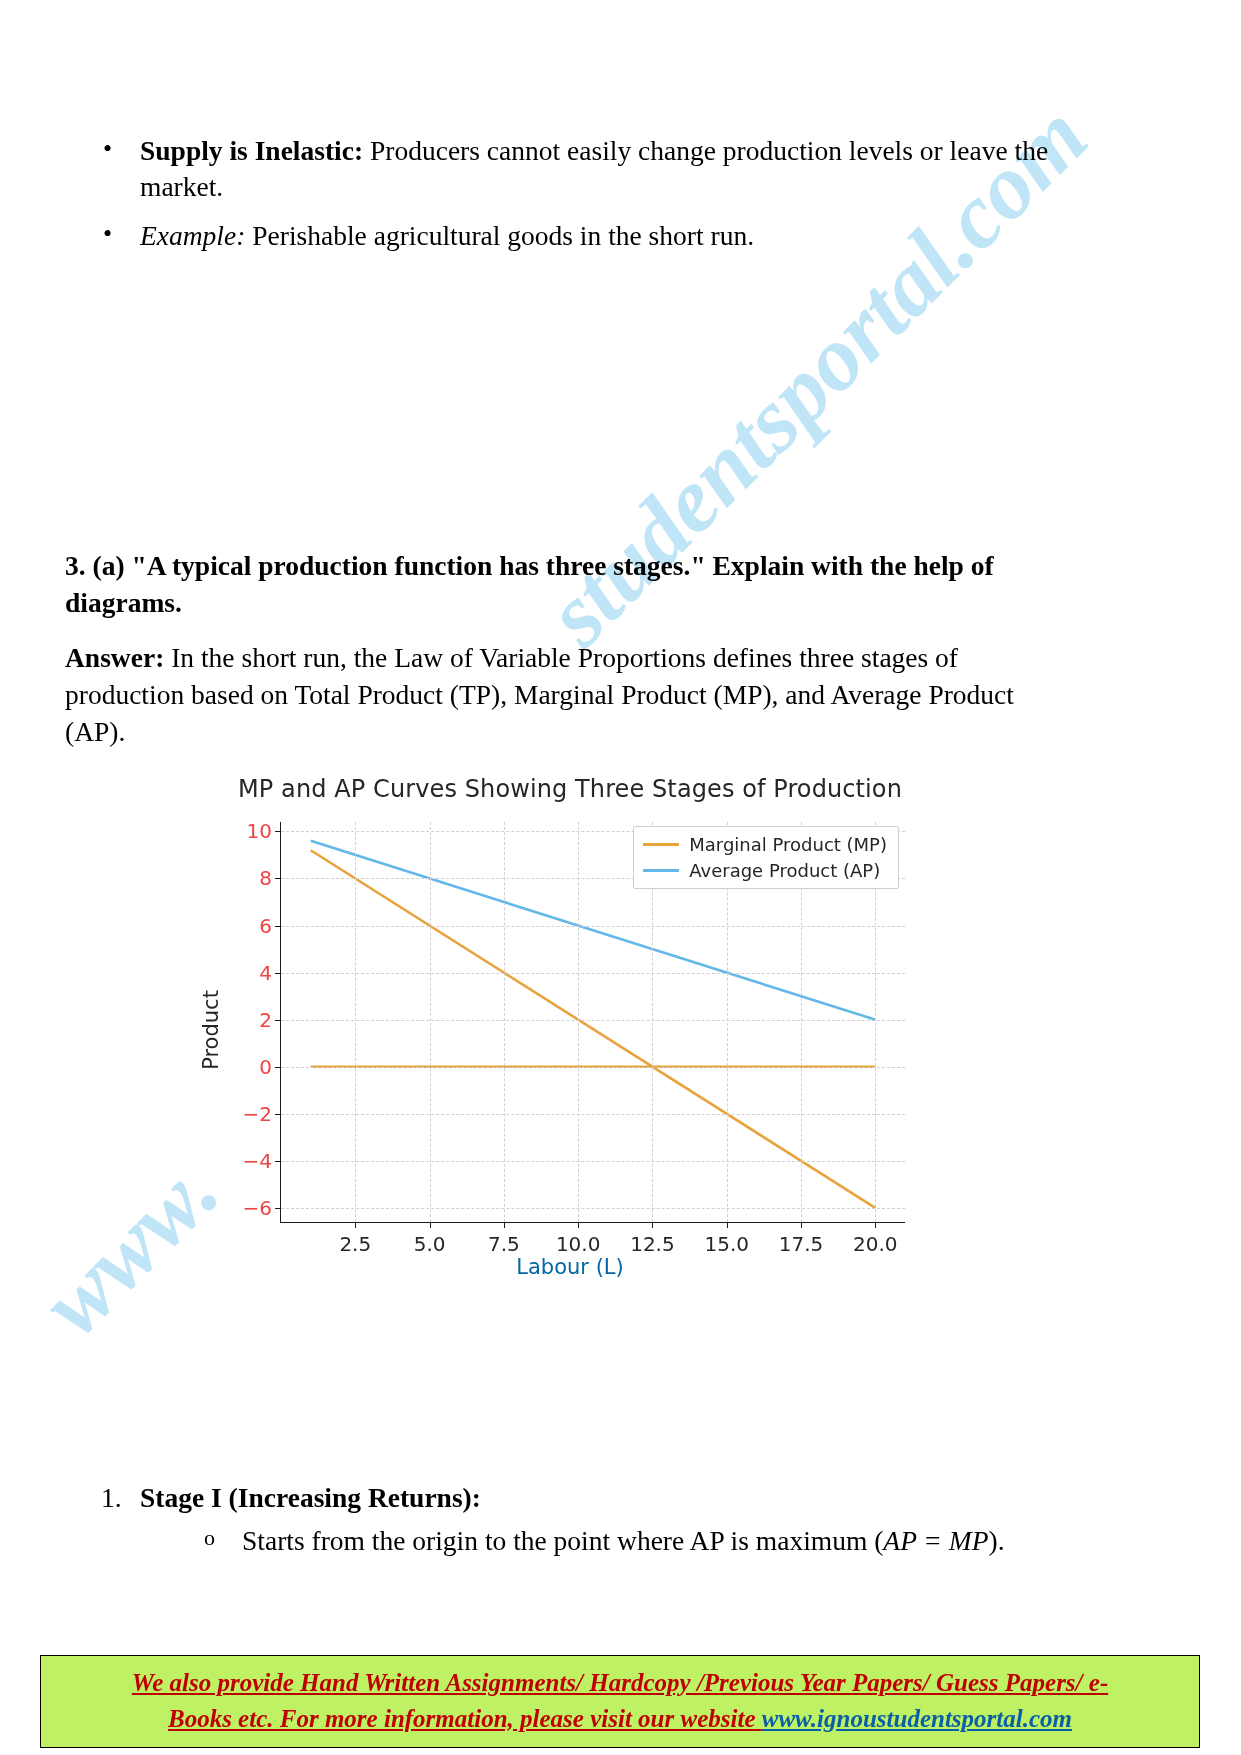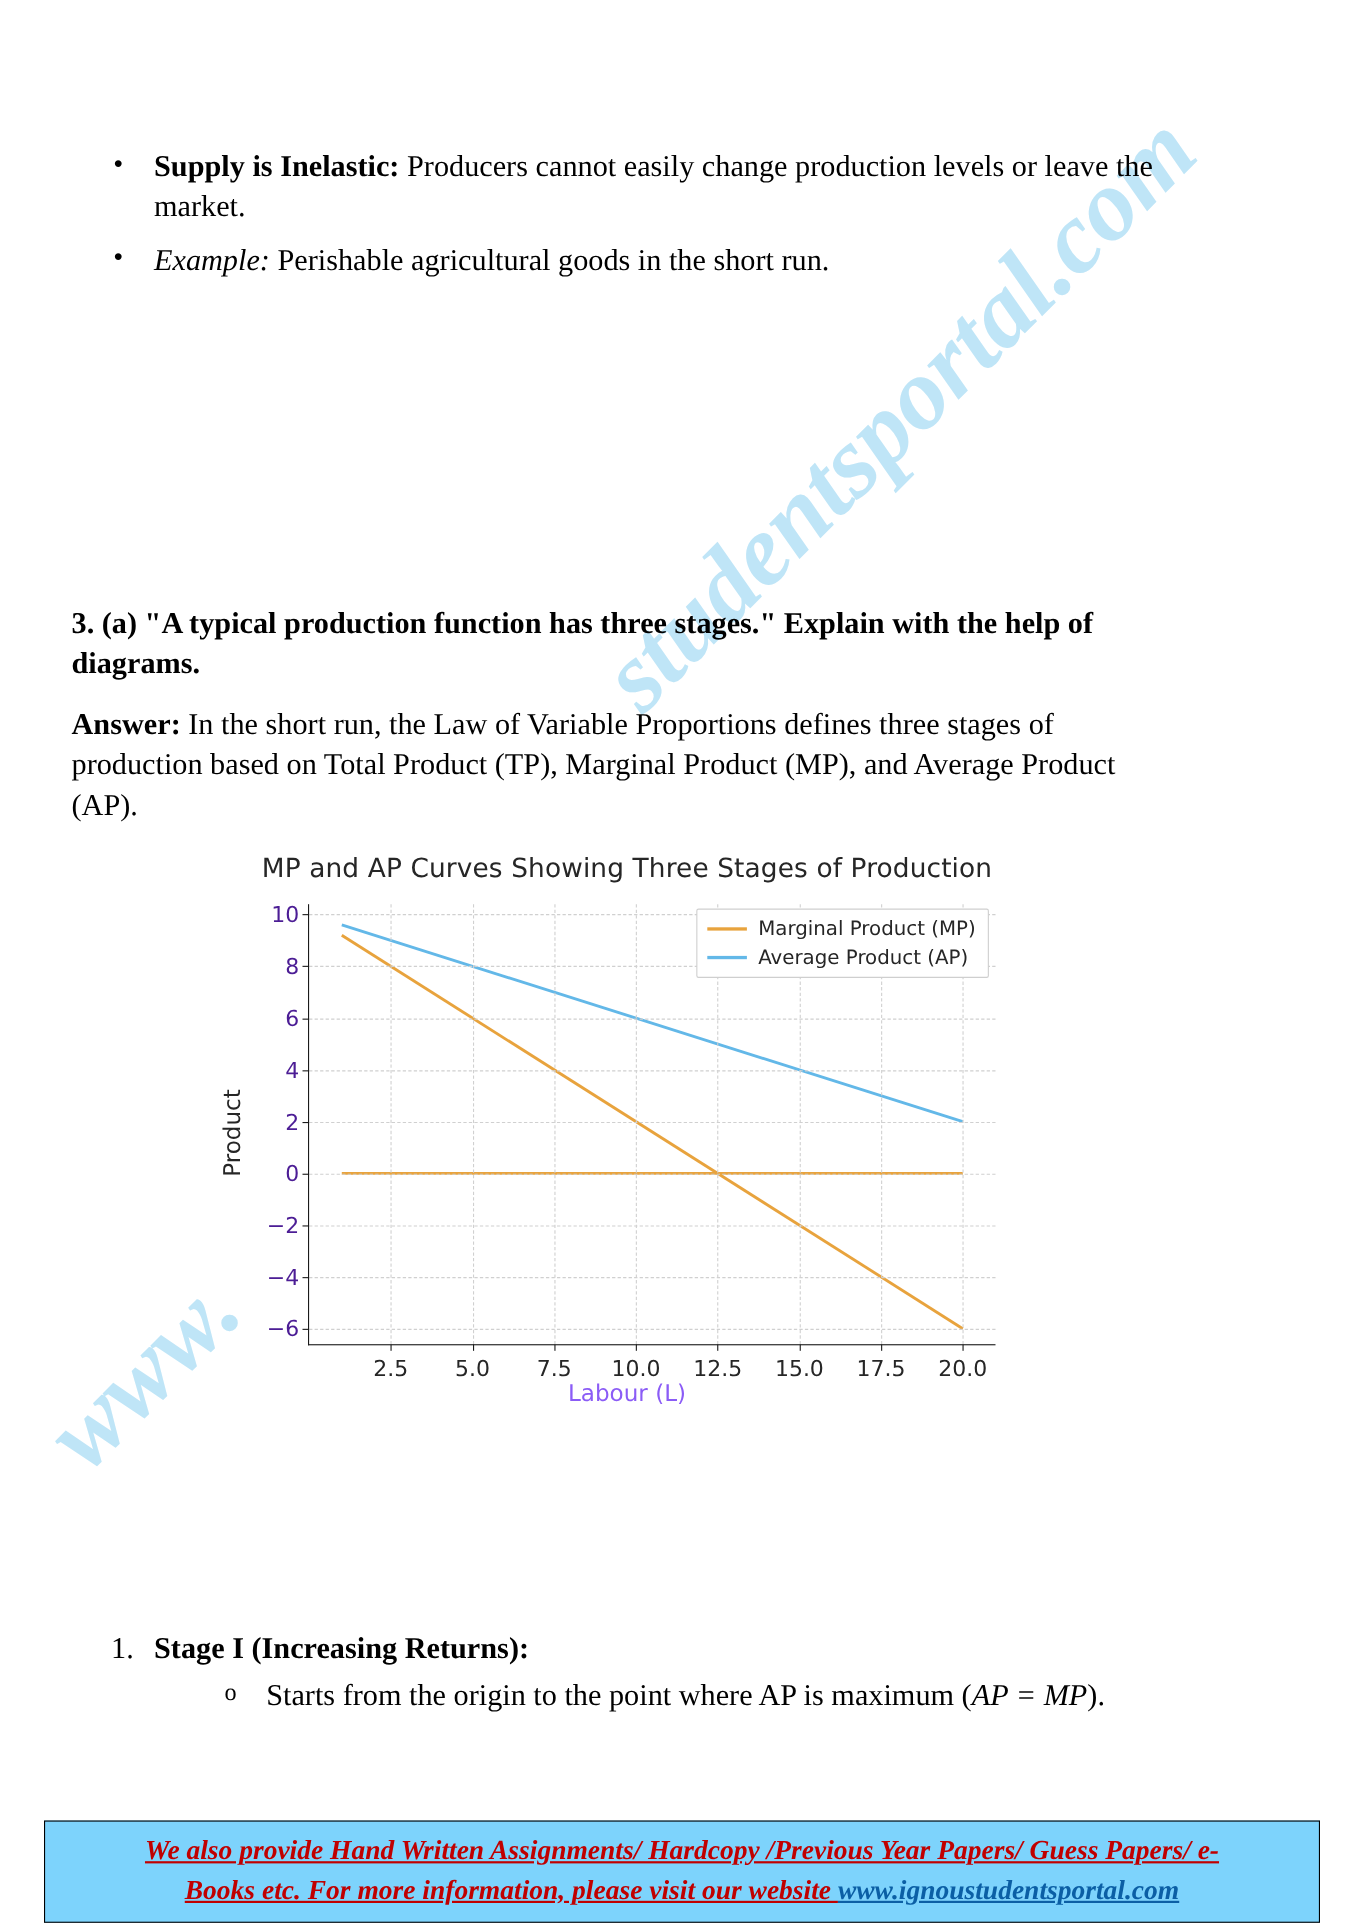--- a/index.html
+++ b/index.html
@@ -44,35 +44,35 @@
   }
   .plot-area{
     position:absolute;left:75px;top:47px;right:30px;bottom:62px;
     border-left:1.6px solid #1a1a1a;border-bottom:1.6px solid #1a1a1a;
   }
   .gridv,.gridh{position:absolute;background:transparent;}
   .gridv{top:0;bottom:0;width:0;border-left:1px dashed #d0d0d0;}
   .gridh{left:0;right:0;height:0;border-top:1px dashed #d0d0d0;}
   .ytick{
     position:absolute;right:calc(100% + 9px);transform:translateY(-50%);
-    font-family:"DejaVu Sans",sans-serif;font-size:20px;color:#4c1d95;white-space:nowrap;
+    font-family:"DejaVu Sans",sans-serif;font-size:20px;color:#ef4444;white-space:nowrap;
   }
   .ytickmark{position:absolute;left:-6px;width:6px;height:0;border-top:1.4px solid #1a1a1a;}
   .xtick{
     position:absolute;top:calc(100% + 10px);transform:translateX(-50%);
     font-family:"DejaVu Sans",sans-serif;font-size:20px;color:#262626;white-space:nowrap;
   }
   .xtickmark{position:absolute;top:100%;height:6px;width:0;border-left:1.4px solid #1a1a1a;}
   .ylabel{
     position:absolute;left:6px;top:50%;transform:translate(-50%,-50%) rotate(-90deg);
     transform-origin:center;font-family:"DejaVu Sans",sans-serif;font-size:21px;color:#262626;
   }
   .xlabel{
     position:absolute;left:0;right:0;bottom:6px;text-align:center;
-    font-family:"DejaVu Sans",sans-serif;font-size:21px;color:#8b5cf6;
+    font-family:"DejaVu Sans",sans-serif;font-size:21px;color:#0369a1;
   }
   .chart-svg{position:absolute;left:0;top:0;width:100%;height:100%;overflow:visible;}
   .legend{
     position:absolute;right:6px;top:4px;background:#fff;border:1px solid #cfcfcf;
     border-radius:2px;padding:7px 11px 7px 9px;
     font-family:"DejaVu Sans",sans-serif;font-size:18px;color:#262626;
     display:flex;flex-direction:column;gap:5px;z-index:5;
   }
   .legend-row{display:flex;align-items:center;gap:10px;white-space:nowrap;}
   .swatch{width:36px;height:0;border-top:3px solid #000;display:inline-block;}
@@ -82,21 +82,21 @@
   .olist .num{
     position:relative;padding-left:45px;font-size:27.5px;font-weight:700;line-height:1.3;
   }
   .olist .num::before{content:"1.";position:absolute;left:6px;top:0;font-weight:400;}
   .sub{position:relative;margin-left:105px;margin-top:7px;padding-left:42px;font-size:27.5px;line-height:1.3;}
   .sub::before{content:"o";position:absolute;left:4px;top:1px;font-size:22px;}
   .mathi{font-family:"Liberation Serif",serif;font-style:italic;}
 
   
   .footer{
-    position:absolute;left:40px;top:1655px;width:1160px;background:#7dd3fc;
+    position:absolute;left:40px;top:1655px;width:1160px;background:#bef264;
     border:1.5px solid #000;padding:9px 6px 11px 6px;text-align:center;
     font-family:"Liberation Serif",serif;font-style:italic;font-weight:700;
     font-size:25px;line-height:1.42;color:#c00000;box-sizing:border-box;
   }
   .footer .line2{display:block;}
   .footer a,.footer .site{color:#0b5fa5;text-decoration:underline;}
   .footer .u{text-decoration:underline;}
 </style>
 </head>
 <body>

